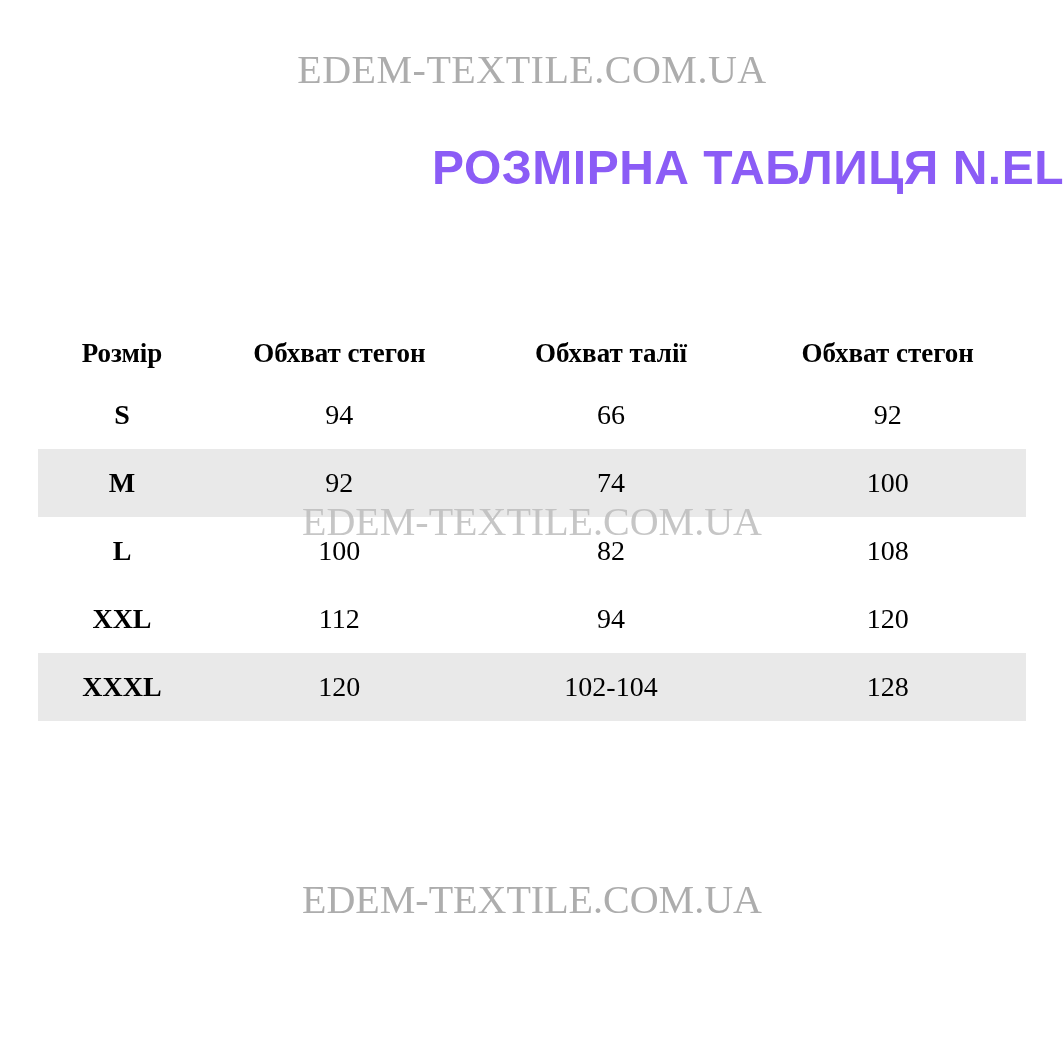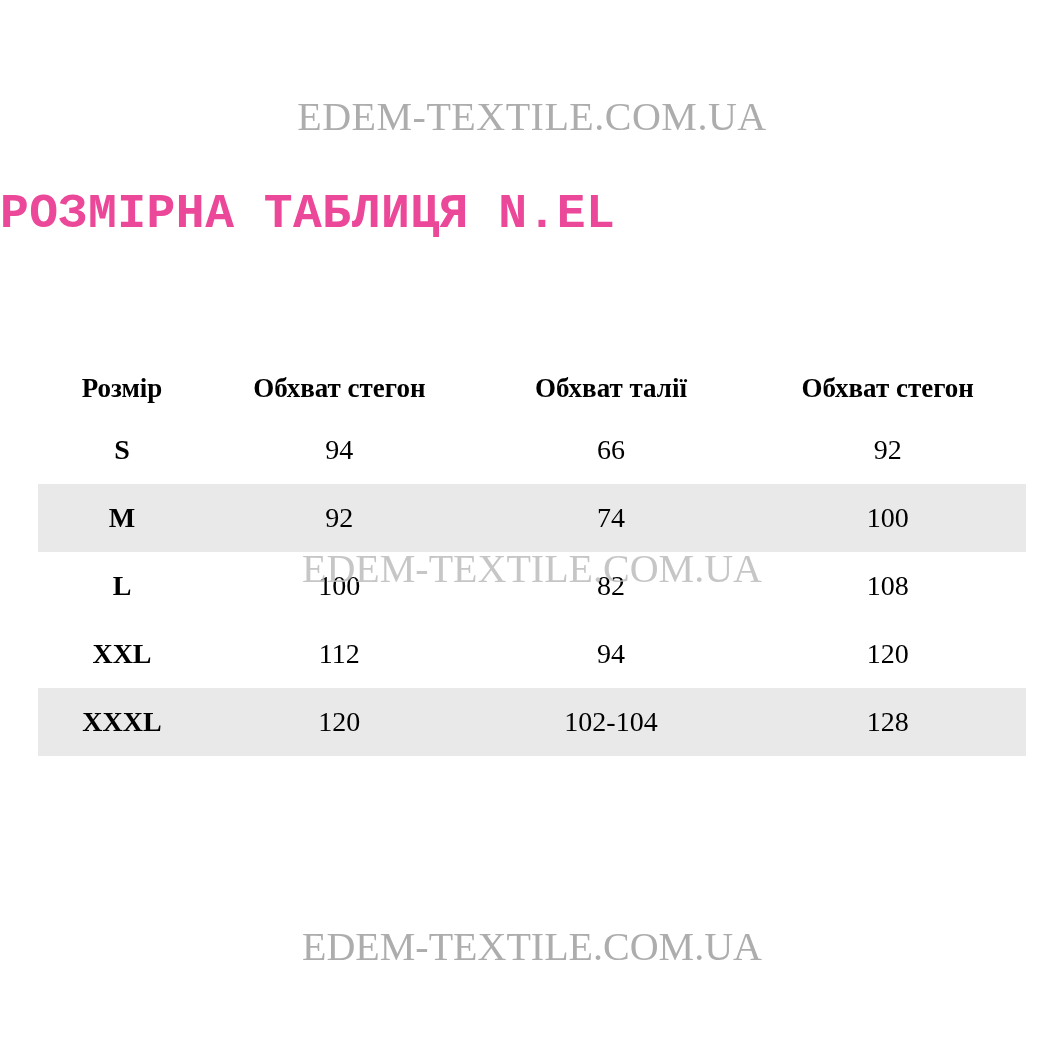--- a/index.html
+++ b/index.html
@@ -12,52 +12,51 @@
     background: #ffffff;
     font-family: "Liberation Serif", serif;
     position: relative;
     overflow: hidden;
   }
 
   .page {
     position: relative;
     width: 1064px;
     height: 791px;
-    margin-top: 47px;
   }
 
   .watermark-top {
     position: absolute;
     top: 46px;
     left: 0;
     width: 100%;
     text-align: center;
     font-family: "Liberation Serif", serif;
     font-size: 40px;
     letter-spacing: 0.5px;
     color: #adadad;
     user-select: none;
   }
 
   .page-title {
     position: absolute;
     top: 140px;
     left: 0;
     width: 100%;
-    text-align: left;
-    font-family: Liberation Mono, monospace;
+    text-align: right;
+    font-family: Liberation Sans, sans-serif;
     font-weight: bold;
     font-size: 48px;
-    color: #ec4899;
+    color: #8b5cf6;
     letter-spacing: 0.5px;
   }
 
   .table-wrap {
     position: absolute;
-    top: 318px;
+    top: 330px;
     left: 38px;
     width: 988px;
   }
 
   table.size-table {
     width: 100%;
     border-collapse: collapse;
     font-family: "Liberation Serif", serif;
   }
 

